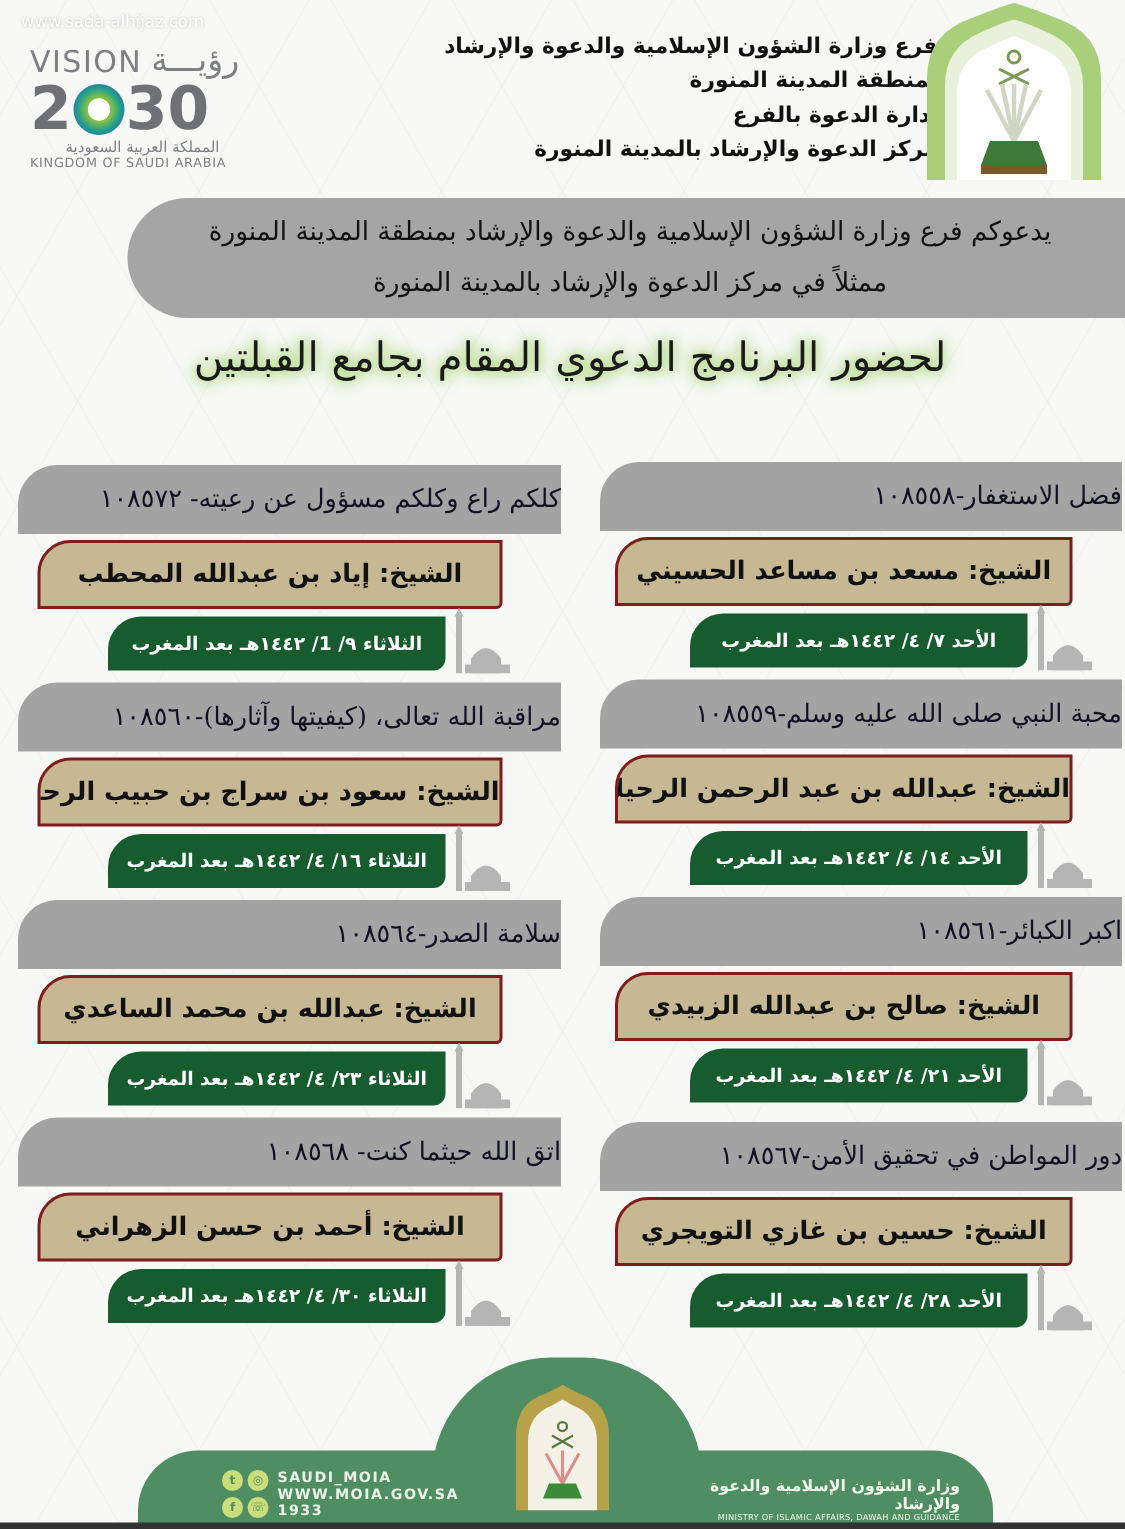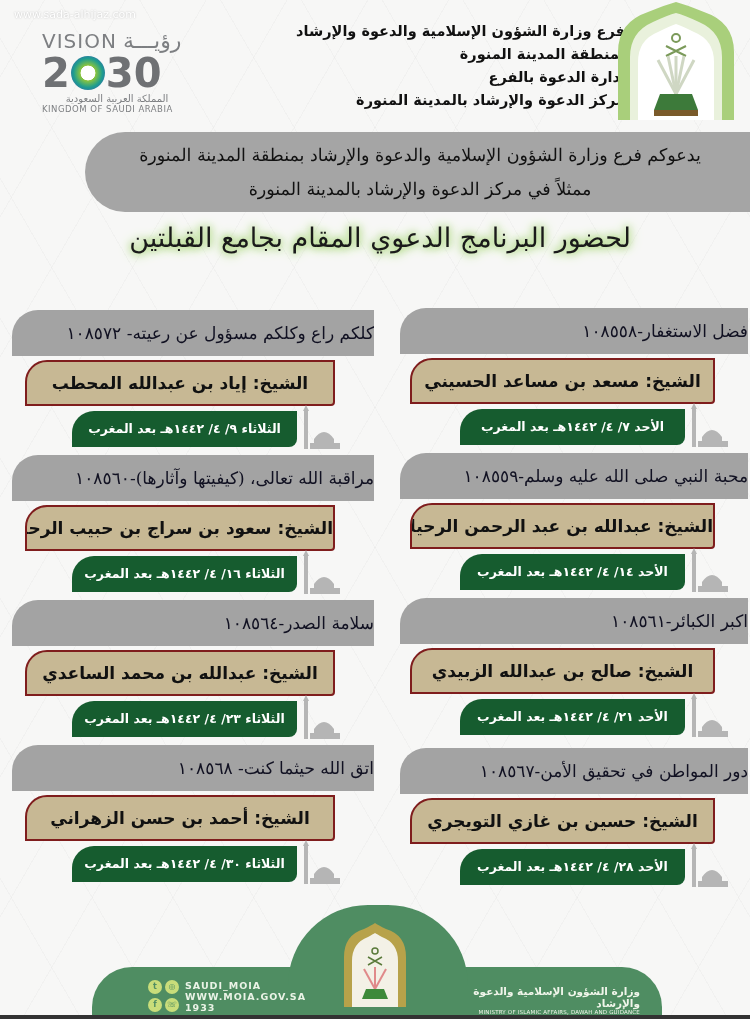--- a/index.html
+++ b/index.html
@@ -25,21 +25,21 @@
   }
   
   .header { position: absolute; top: 0; left: 0; width: 750px; height: 125px; }
   .ministry-emblem {
     position: absolute; right: 6px; top: 2px; width: 136px; height: 118px;
   }
   .header-text {
     position: absolute; left: 225px; top: 20px; width: 400px;
     text-align: right; font-weight: bold; font-size: 14.5px; line-height: 23px; color: #111;
   }
-  .vision-logo { position: absolute; left: 20px; top: 28px; width: 150px; height: 82px; direction: ltr; margin-left: 22px; }
+  .vision-logo { position: absolute; left: 20px; top: 28px; width: 150px; height: 82px; direction: ltr; }
   .vision-top { display: flex; align-items: center; gap: 6px; color: #7d7f82; font-size: 20px; letter-spacing: 1px; }
   .vision-top .ar { font-size: 22px; }
   .vision-num { font-size: 40px; font-weight: bold; color: #6f7174; line-height: 40px; display: flex; align-items: center; }
   .vision-num .star {
     display: inline-block; width: 34px; height: 34px; border-radius: 50%;
     background: radial-gradient(circle, #fff 30%, #8ac43f 32%, #1e9d8f 60%, #2f6fa6 80%, transparent 82%);
     margin: 0 1px;
   }
   .vision-sub-ar { font-size: 10px; color: #7d7f82; text-align: center; }
   .vision-sub-en { font-size: 8.5px; color: #7d7f82; letter-spacing: 0.5px; }
@@ -182,21 +182,21 @@
 
 <div class="card left" style="top:310px">
   <div class="title-bar">كلكم راع وكلكم مسؤول عن رعيته- ١٠٨٥٧٢</div>
   <div class="sheikh-bar">الشيخ: إياد بن عبدالله المحطب</div>
   <svg class="mosque-icon" viewBox="0 0 42 44">
       <rect x="4" y="4" width="4" height="40" fill="#b5b5b5"></rect>
       <polygon points="6,0 3,6 9,6" fill="#b5b5b5"></polygon>
       <path d="M14 44 V34 Q24 20 34 34 V44 Z" fill="#b5b5b5"></path>
       <rect x="10" y="38" width="30" height="6" fill="#b5b5b5"></rect>
     </svg>
-  <div class="date-pill">الثلاثاء ٩/ ٤/ ١٤٤٢هـ بعد المغرب</div>
+  <div class="date-pill">الثلاثاء ٩/ 1/ ١٤٤٢هـ بعد المغرب</div>
 </div>
 
 <div class="card right" style="top:453px">
   <div class="title-bar">محبة النبي صلى الله عليه وسلم-١٠٨٥٥٩</div>
   <div class="sheikh-bar">الشيخ: عبدالله بن عبد الرحمن الرحيلي</div>
   <svg class="mosque-icon" viewBox="0 0 42 44">
       <rect x="4" y="4" width="4" height="40" fill="#b5b5b5"></rect>
       <polygon points="6,0 3,6 9,6" fill="#b5b5b5"></polygon>
       <path d="M14 44 V34 Q24 20 34 34 V44 Z" fill="#b5b5b5"></path>
       <rect x="10" y="38" width="30" height="6" fill="#b5b5b5"></rect>

